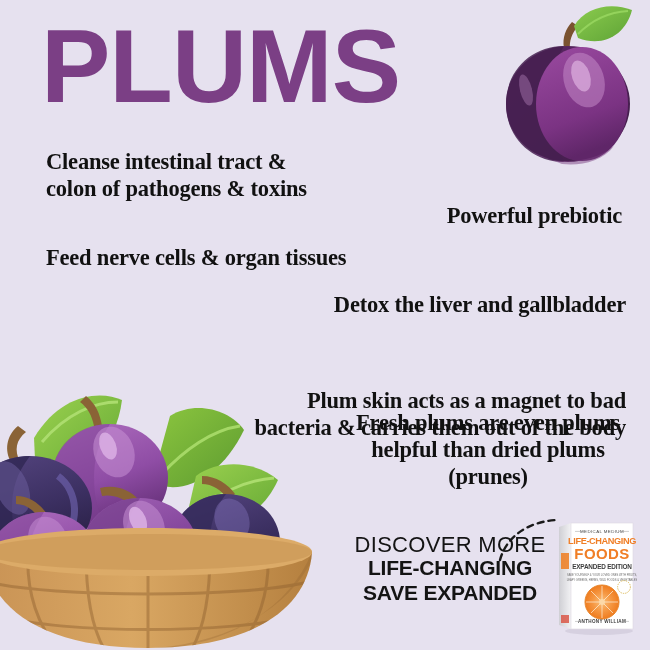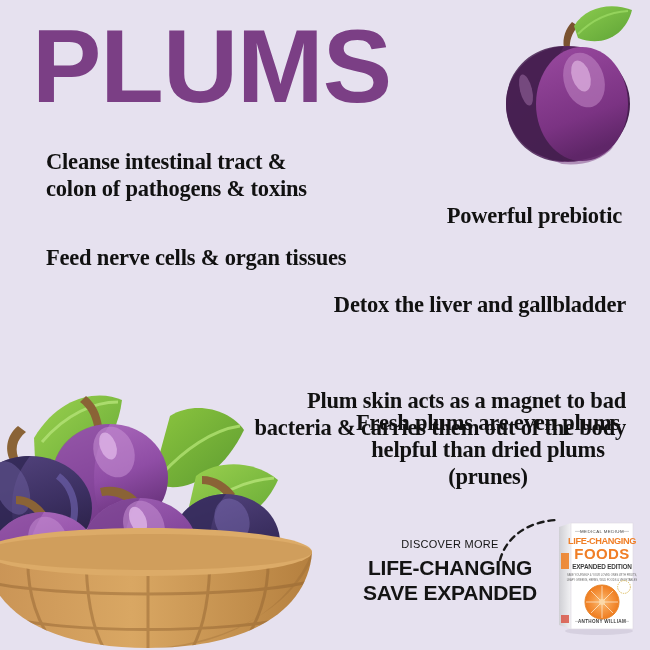--- a/index.html
+++ b/index.html
@@ -12,21 +12,21 @@
     width: 650px;
     height: 650px;
     overflow: hidden;
     background: #e6e1ef;
     font-family: "Liberation Sans", sans-serif;
   }
 
   
   .title {
     position: absolute;
-    left: 32px;
+    left: 41px;
     top: 14px;
     font-size: 104px;
     line-height: 104px;
     font-weight: bold;
     letter-spacing: -1px;
     color: #7b3f85;
     white-space: nowrap;
   }
 
   
@@ -68,21 +68,21 @@
   
   .promo {
     position: absolute;
     left: 352px;
     top: 534px;
     width: 196px;
     text-align: center;
     color: #141414;
   }
   .promo-line {
-    font-size: 11px;
+    font-size: 22px;
     line-height: 21px;
     font-weight: normal;
     letter-spacing: 0.3px;
   }
   .promo-strong {
     font-size: 21px;
     line-height: 25px;
     font-weight: bold;
     letter-spacing: -0.2px;
   }

